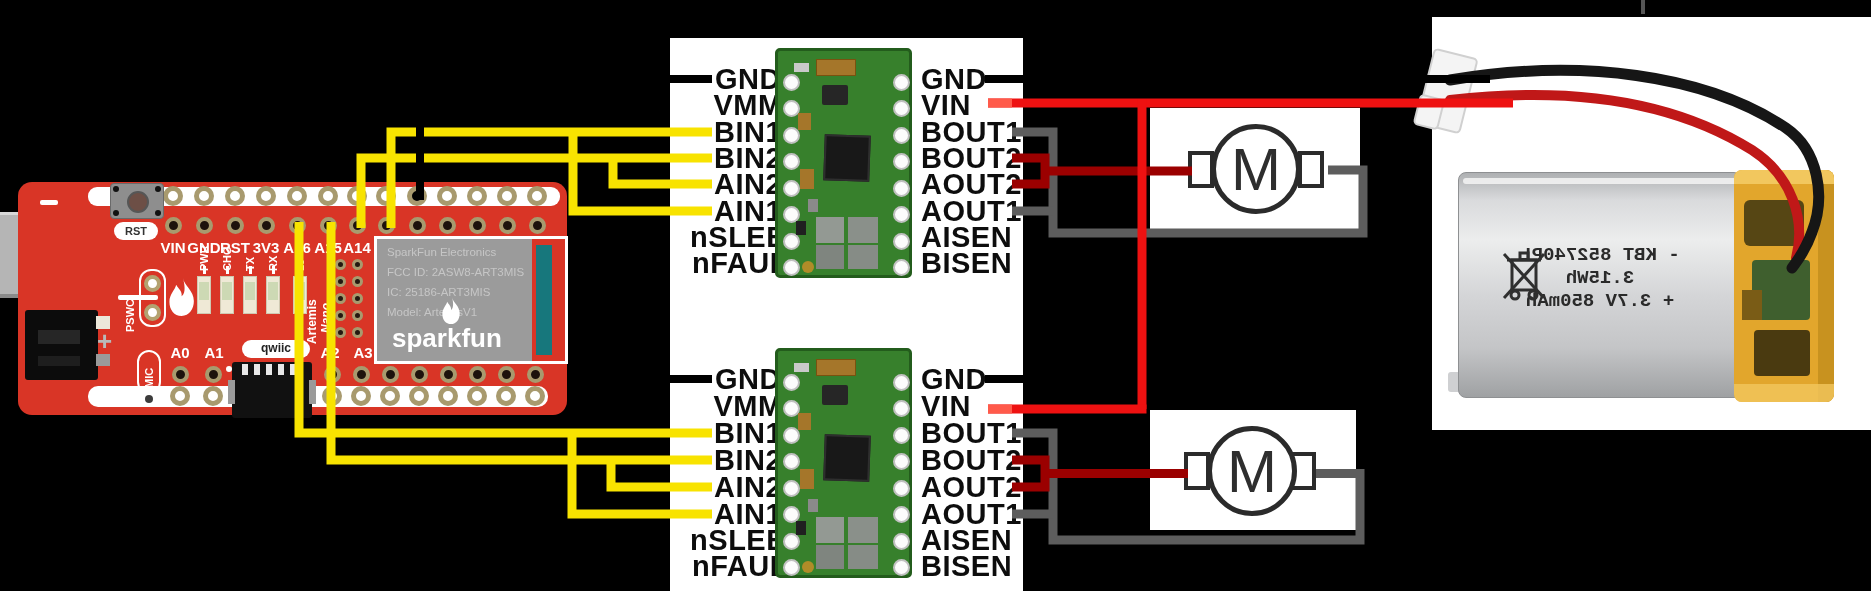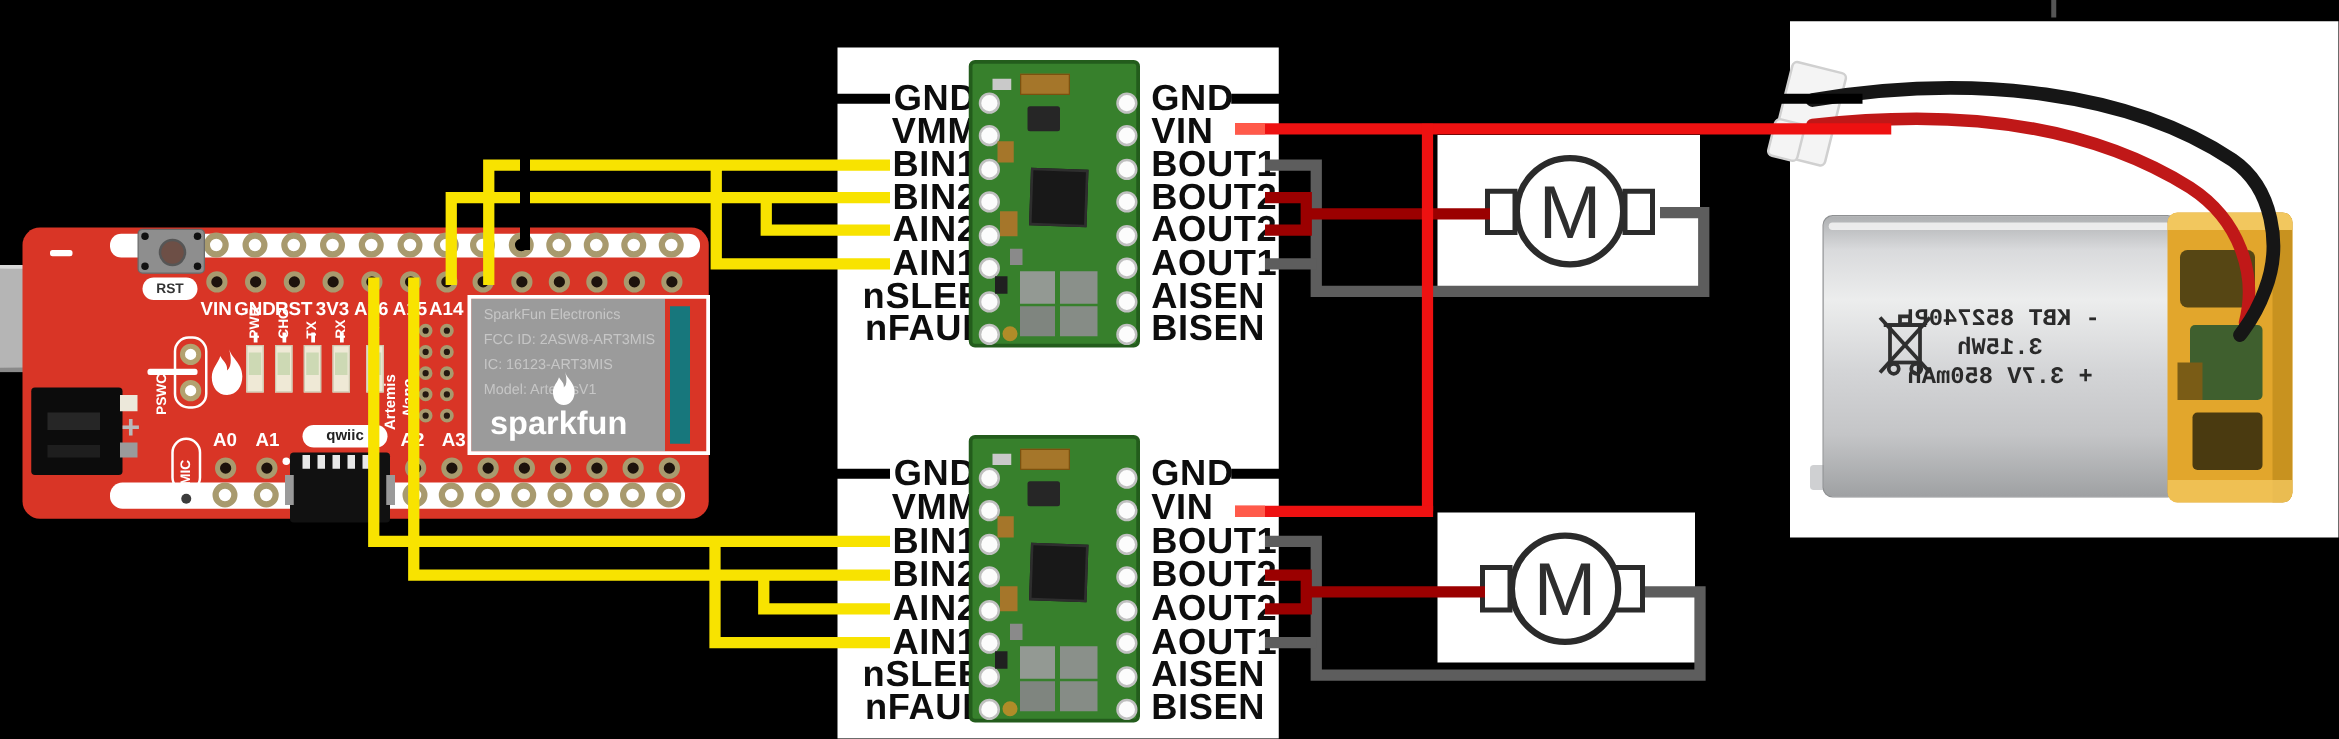--- a/index.html
+++ b/index.html
@@ -316,21 +316,21 @@
     </div>
 
   <span class="vlabel" style="left:305px;top:344px;font-size:12px;">Artemis</span>
   <span class="vlabel" style="left:319px;top:333px;font-size:12px;font-style:italic;">Nano</span>
 
   <div id="module-gray"></div>
   <div id="module-teal"></div>
   <div id="module-frame"></div>
   <span class="modline" style="top:246px">SparkFun Electronics</span>
   <span class="modline" style="top:266px">FCC ID: 2ASW8-ART3MIS</span>
-  <span class="modline" style="top:286px">IC: 16123-ART3MIS</span>
+  <span class="modline" style="top:286px">IC: 25186-ART3MIS</span>
   <span class="modline" style="top:306px">Model: ArtemisV1</span>
   <svg class="abs" style="left:440px;top:297px;" width="24" height="27" viewBox="0 0 24 28">
     <path fill="#fff" d="M12 0 C13 6 20 9 20 17 C20 23 16.5 28 11 28 C5.5 28 2 23.5 2 17.5 C2 12 6 9 7 5 C8.5 8 11.5 9.5 11 13.5 C14.5 11 13 4 12 0 Z"></path>
   </svg>
   <span id="module-brand">sparkfun</span>
   <div id="holes-grid">
       <div class="hole" style="left: 334.5px; top: 258.5px; width: 11px; height: 11px; border: 3px solid rgb(168, 154, 110); background: rgb(36, 24, 16);"></div>
       <div class="hole" style="left: 334.5px; top: 275.5px; width: 11px; height: 11px; border: 3px solid rgb(168, 154, 110); background: rgb(36, 24, 16);"></div>
       <div class="hole" style="left: 334.5px; top: 292.5px; width: 11px; height: 11px; border: 3px solid rgb(168, 154, 110); background: rgb(36, 24, 16);"></div>
       <div class="hole" style="left: 334.5px; top: 309.5px; width: 11px; height: 11px; border: 3px solid rgb(168, 154, 110); background: rgb(36, 24, 16);"></div>

